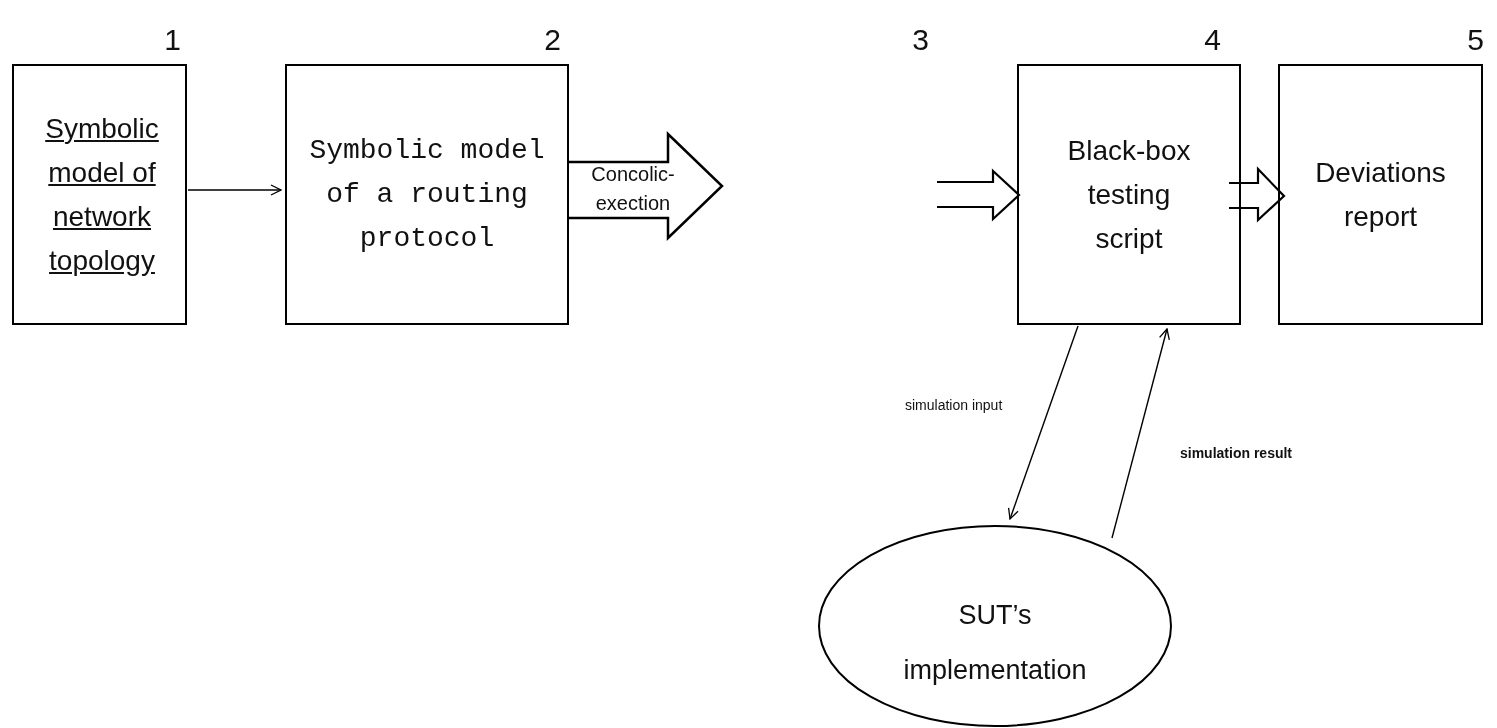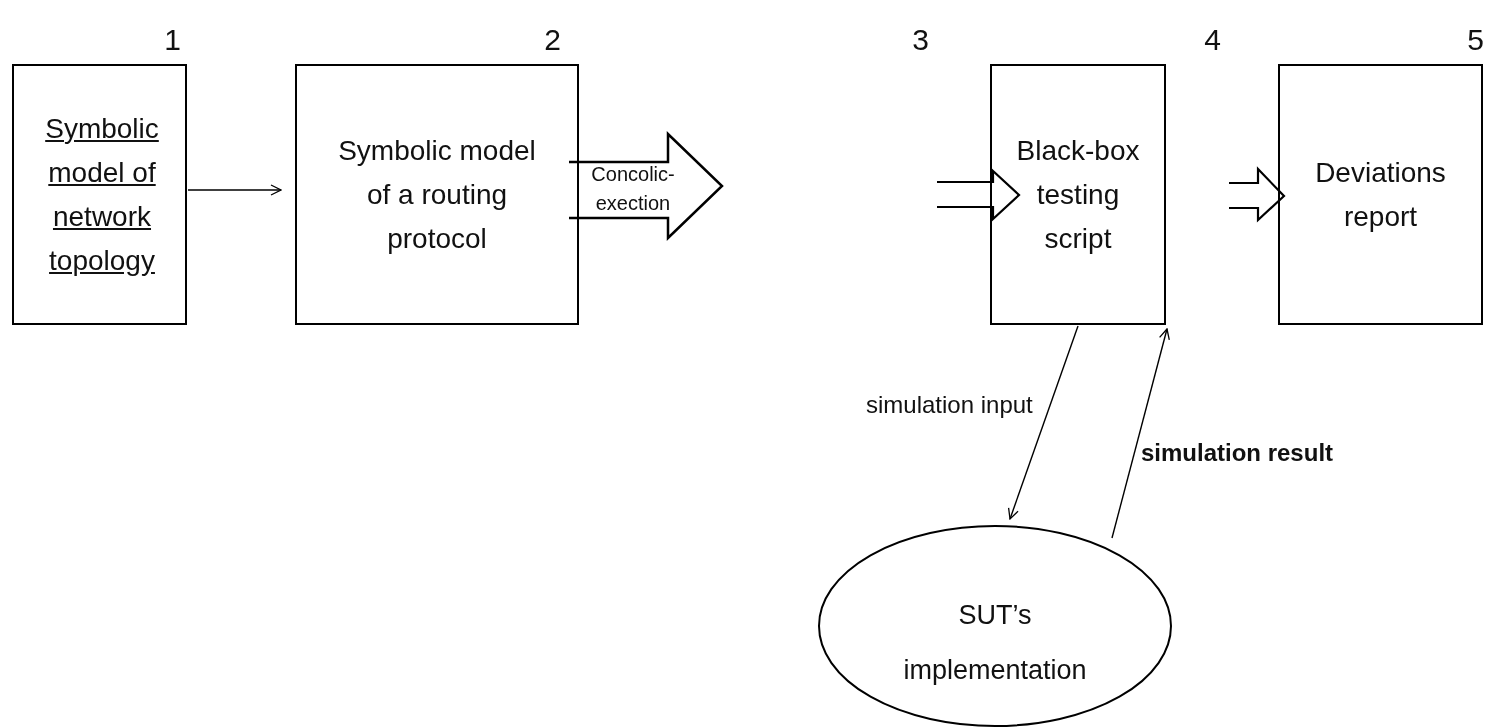--- a/index.html
+++ b/index.html
@@ -34,23 +34,23 @@
   }
   .box-label {
     white-space: pre-line;
     font-size: 28px;
     line-height: 44px;
     text-align: center;
     width: 100%;
   }
   .box1 { left: 12px;   width: 175px; }
   .box1 .box-label { text-align: center; padding-left: 5px; text-decoration: underline; }
-  .box2 { left: 295px;  width: 284px; }
+  .box2 { left: 285px;  width: 284px; font-family: Liberation Mono, monospace; }
   .box3 { left: 722px;  width: 215px; }
-  .box4 { left: 990px; width: 176px; }
+  .box4 { left: 1017px; width: 224px; }
   .box5 { left: 1278px; width: 205px; }
   .step-number {
     position: absolute;
     top: 22px;
     width: 60px;
     height: 36px;
     font-size: 30px;
     line-height: 36px;
     text-align: right;
   }
@@ -64,23 +64,24 @@
     left: 572px;
     top: 160px;
     width: 122px;
     font-size: 20px;
     line-height: 29px;
     text-align: center;
     white-space: pre-line;
   }
   .sim-label {
     position: absolute;
-    font-size: 24px;
+    font-size: 14px;
     line-height: 22px;
     white-space: nowrap;
+    margin-left: 39px;
   }
   .sim-input  { left: 866px;  top: 394px; }
   .sim-result { left: 1141px; top: 442px; font-weight: bold; }
   .sut-label {
     position: absolute;
     left: 815px;
     top: 588px;
     width: 360px;
     text-align: center;
     font-size: 27px;

